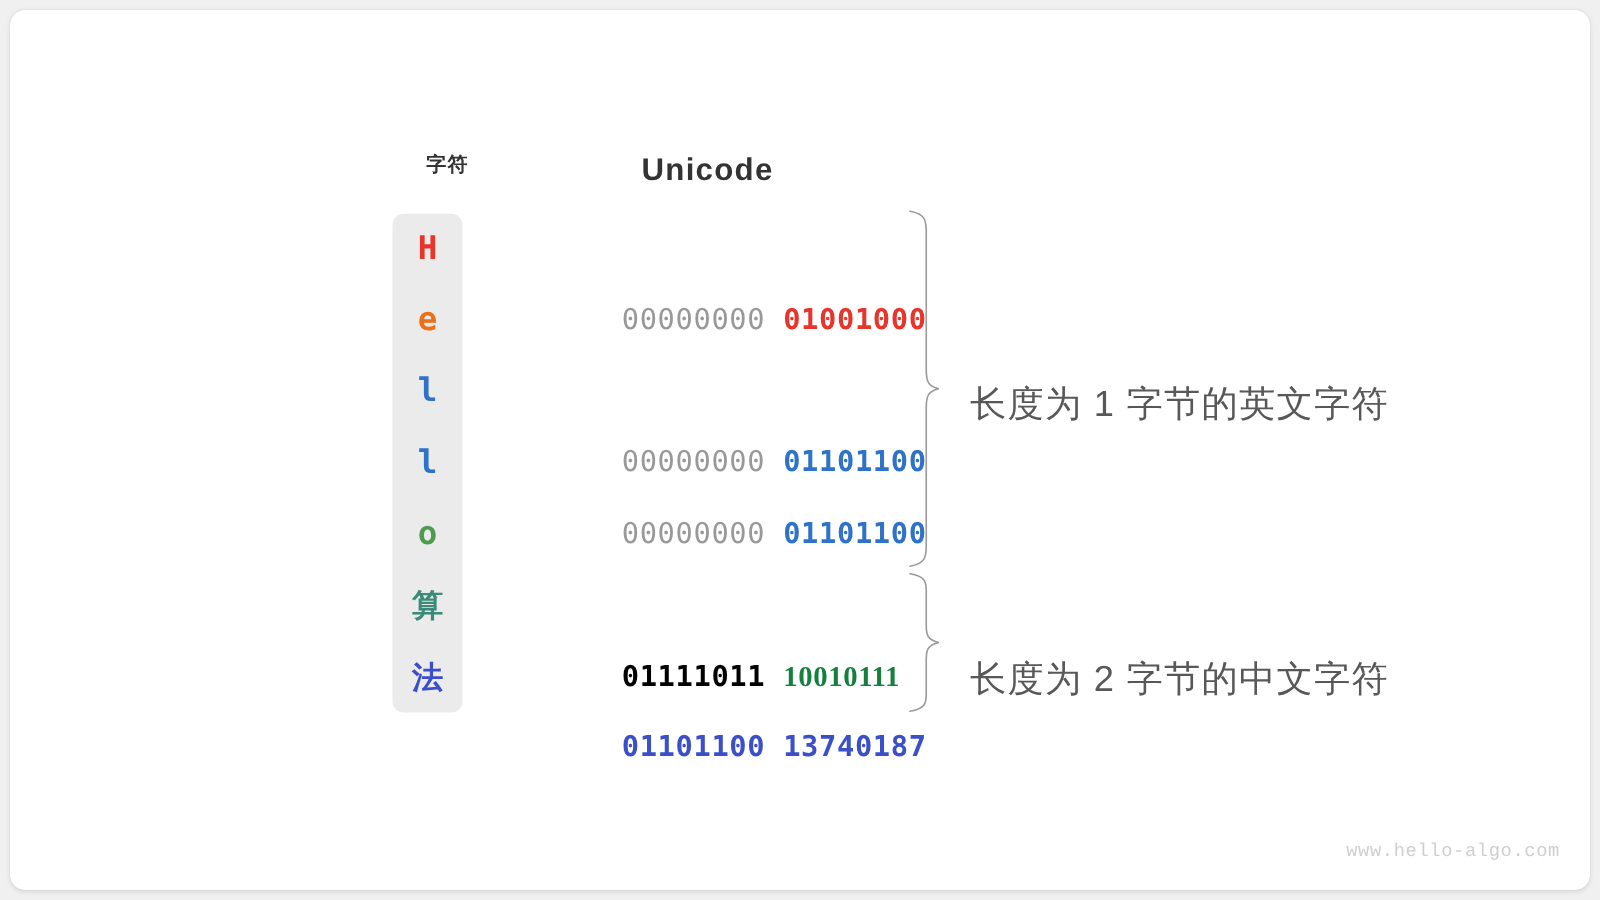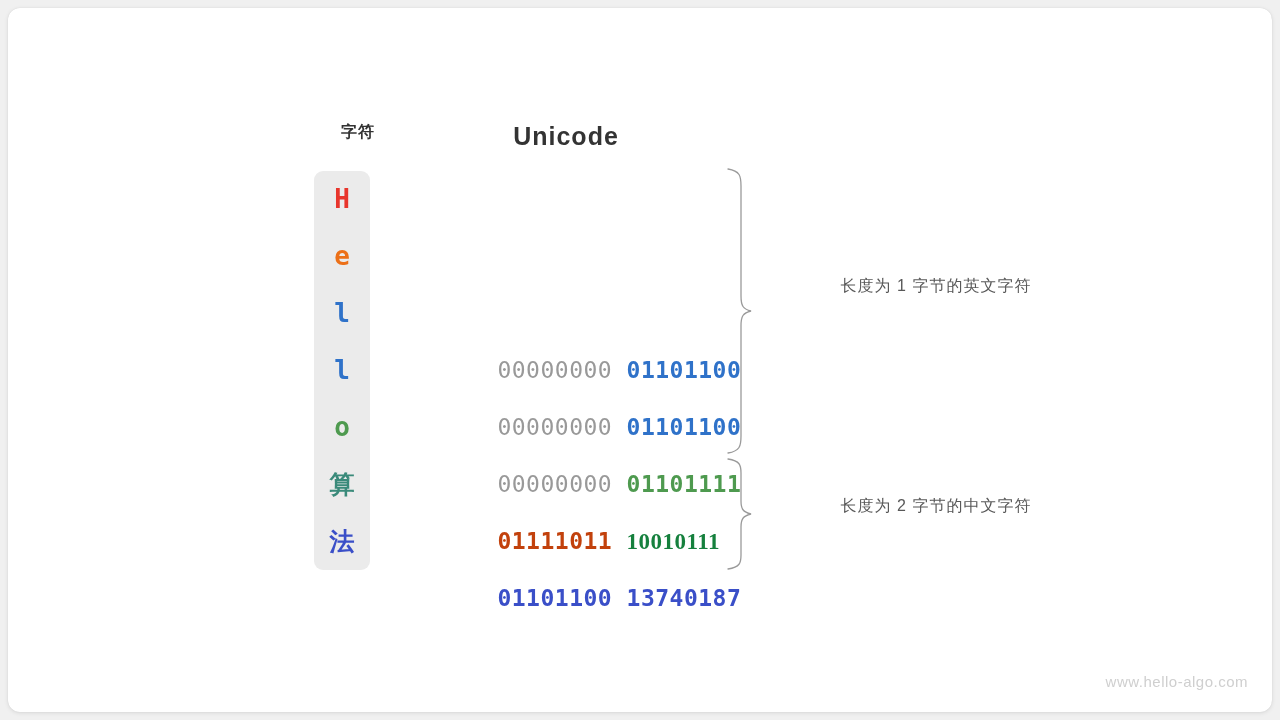--- a/index.html
+++ b/index.html
@@ -106,22 +106,23 @@
   }
 
   
   .note {
     position: absolute;
     color: #585858;
     text-align: center;
     white-space: nowrap;
   }
   .note-line1 {
-    font-size: 16px;
-    letter-spacing: 1px;
+    font-size: 29px;
+    letter-spacing: 1px;
+    margin-top: 28px;
   }
   .note-line2 {
     font-size: 21px;
     letter-spacing: 1px;
     margin-top: 8px;
   }
   #note-one {
     left: 768px;
     top: 268px;
     width: 320px;
@@ -132,21 +133,21 @@
     width: 320px;
   }
 
   
   .watermark {
     position: absolute;
     right: 24px;
     bottom: 22px;
     font-size: 15px;
     color: #cfcfcf;
-    font-family: Liberation Sans, sans-serif;
+    font-family: Liberation Mono, monospace;
     letter-spacing: 0.5px;
   }
 </style>
 </head>
 <body>
 
 <div class="card">
 
   <div class="hdr hdr-char">字符</div>
   <div class="hdr hdr-unicode">Unicode</div>
@@ -154,31 +155,31 @@
   <div class="char-panel"></div>
 
   <div class="char-cell" id="char-0" style="top: 163px; color: rgb(232, 53, 44);">H</div>
   <div class="char-cell" id="char-1" style="top: 220px; color: rgb(236, 112, 24);">e</div>
   <div class="char-cell" id="char-2" style="top: 277px; color: rgb(47, 114, 201);">l</div>
   <div class="char-cell" id="char-3" style="top: 334px; color: rgb(47, 114, 201);">l</div>
   <div class="char-cell" id="char-4" style="top: 391px; color: rgb(78, 154, 79);">o</div>
   <div class="char-cell cjk" id="char-5" style="top: 448px; color: rgb(58, 138, 122);">算</div>
   <div class="char-cell cjk" id="char-6" style="top: 505px; color: rgb(58, 79, 200);">法</div>
 
+  <div class="bits-cell" id="bits-0" style="top:163px;">
+    <span class="bits-hi" style="color: rgb(153, 153, 153);">00000000</span><span class="bits-sp"> </span><span class="bits-lo" style="color: rgb(232, 53, 44);">01001000</span>
+  </div>
   <div class="bits-cell" id="bits-2" style="top:277px;">
     <span class="bits-hi" style="color: rgb(153, 153, 153);">00000000</span><span class="bits-sp"> </span><span class="bits-lo" style="color: rgb(47, 114, 201);">01101100</span>
   </div>
   <div class="bits-cell" id="bits-3" style="top:334px;">
     <span class="bits-hi" style="color: rgb(153, 153, 153);">00000000</span><span class="bits-sp"> </span><span class="bits-lo" style="color: rgb(47, 114, 201);">01101100</span>
   </div>
-  <div class="bits-cell" id="bits-4" style="top:391px;">
-    <span class="bits-hi" style="color: rgb(153, 153, 153);">00000000</span><span class="bits-sp"> </span><span class="bits-lo" style="color: rgb(78, 154, 79);">01101111</span>
-  </div>
   <div class="bits-cell both-bold" id="bits-5" style="top:448px;">
-    <span class="bits-hi" style="color: #c2410c;">01111011</span><span class="bits-sp"> </span><span class="bits-lo" style="color: #15803d; font-family: Liberation Serif, serif;">10010111</span>
+    <span class="bits-hi" style="color: #000000;">01111011</span><span class="bits-sp"> </span><span class="bits-lo" style="color: #15803d; font-family: Liberation Serif, serif;">10010111</span>
   </div>
   <div class="bits-cell both-bold" id="bits-6" style="top:505px;">
     <span class="bits-hi" style="color: rgb(58, 79, 200);">01101100</span><span class="bits-sp"> </span><span class="bits-lo" style="color: rgb(58, 79, 200);">13740187</span>
   </div>
 
   <svg class="brace" style="top:158px;" width="40" height="290" viewBox="0 0 40 290">
     <path d="M 8 3 C 20 5 21 10 21 20 L 21 130 C 21 140 23 143 31 145 C 23 147 21 150 21 160 L 21 270 C 21 280 20 285 8 287" fill="none" stroke="#9a9a9a" stroke-width="1.3" stroke-linecap="round"></path>
   </svg>
 
   <svg class="brace" style="top:448px;" width="40" height="120" viewBox="0 0 40 120">

